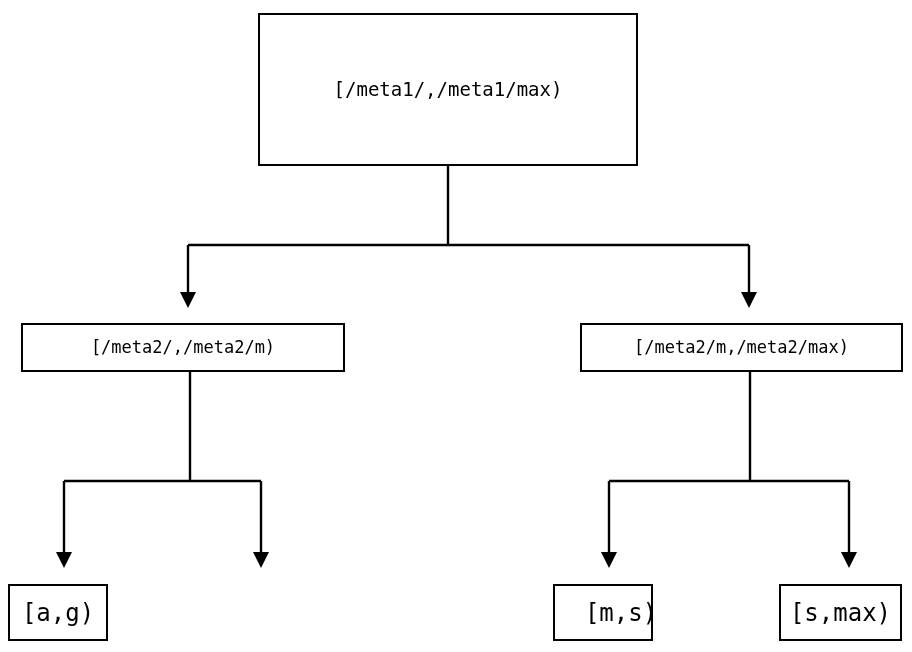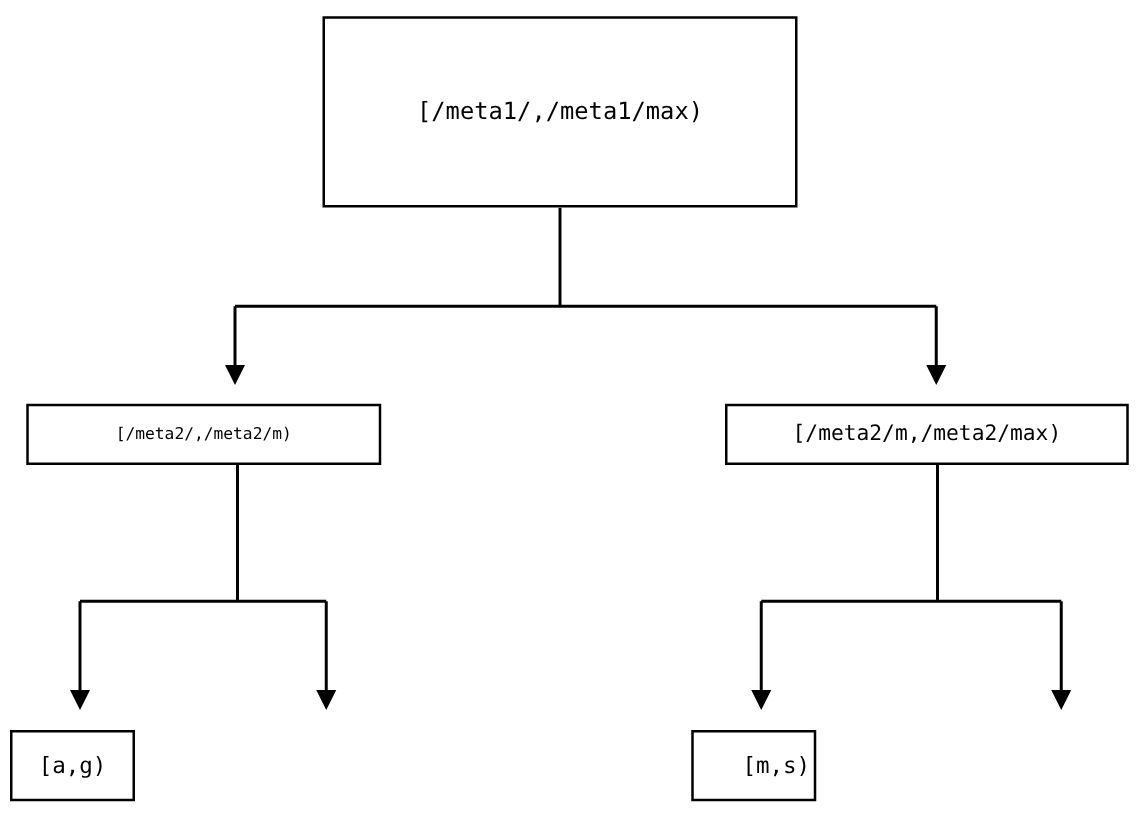--- a/index.html
+++ b/index.html
@@ -44,35 +44,35 @@
   .node-root {
     left: 258px;
     top: 13px;
     width: 380px;
     height: 153px;
     font-size: 19px;
   }
   .node-mid-left {
     left: 21px;
     top: 323px;
-    width: 284px;
+    width: 324px;
     height: 49px;
-    font-size: 13px;
+    font-size: 17px;
   }
   .node-mid-right {
     left: 580px;
     top: 323px;
     width: 323px;
     height: 49px;
     font-size: 17px;
   }
   .node-leaf {
     top: 584px;
     height: 57px;
-    font-size: 18px;
+    font-size: 24px;
     text-align: right;
   }
   .node-leaf-ag   { left: 8px;   width: 100px; }
   .node-leaf-gm   { left: 205px; width: 98px;  }
   .node-leaf-ms   { left: 553px; width: 100px; padding-left: 36px; }
   .node-leaf-smax { left: 779px; width: 123px; }
 </style>
 </head>
 <body>
 
@@ -140,14 +140,17 @@
 
   <div class="node node-leaf node-leaf-ag">
     <span class="node-label">[a,g)</span>
   </div>
 
 
   <div class="node node-leaf node-leaf-ms">
     <span class="node-label">[m,s)</span>
   </div>
 
+  <div class="node node-leaf node-leaf-smax">
+    <span class="node-label">[s,max)</span>
+  </div>
 
 </div>
 
 </body></html>

